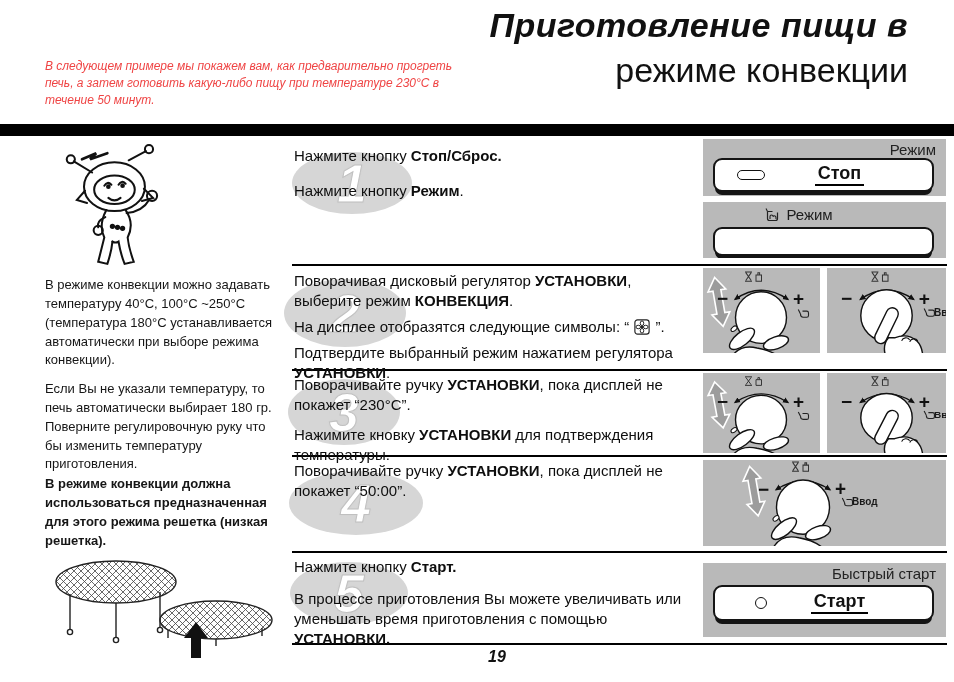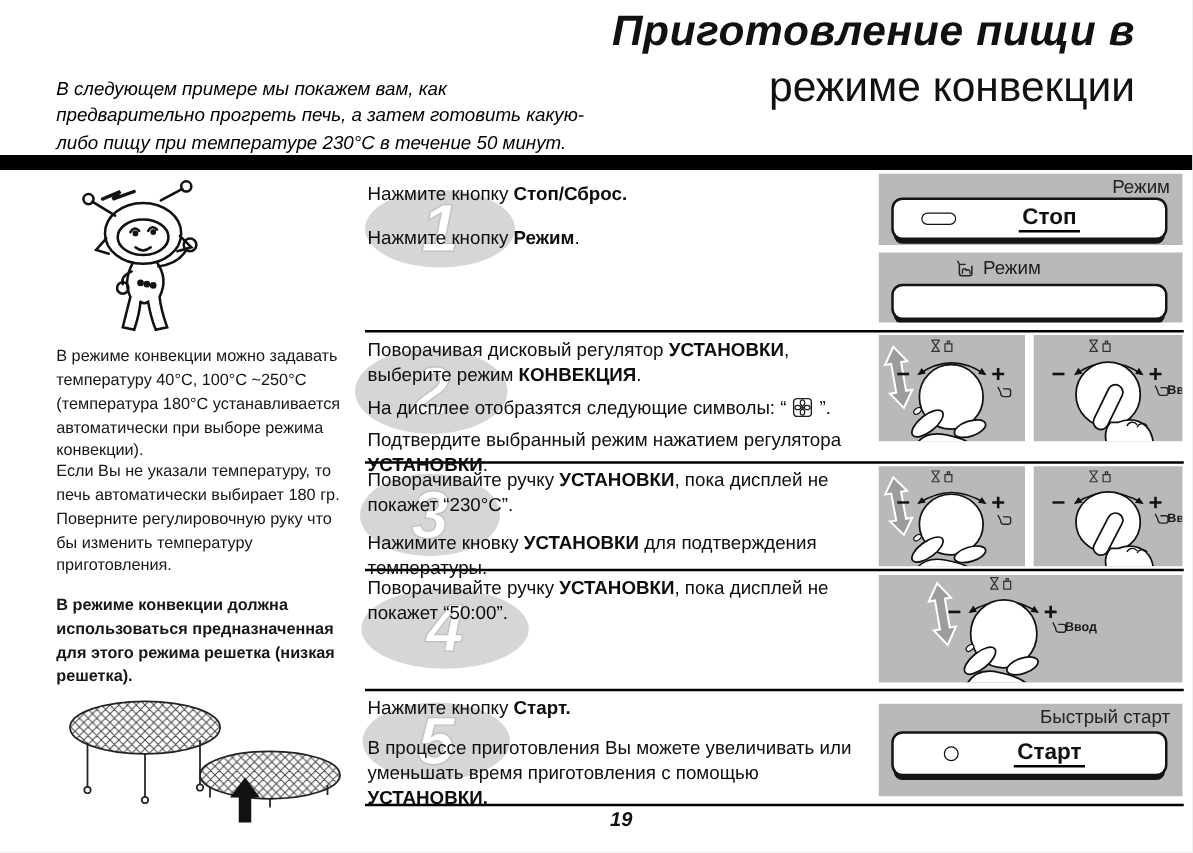--- a/index.html
+++ b/index.html
@@ -2,30 +2,30 @@
 <html><head>
 <meta charset="utf-8">
 <style>
   html,body{margin:0;padding:0;background:#e8e8e8;}
   .page{position:relative;width:954px;height:682px;background:#fff;overflow:hidden;
         font-family:"Liberation Sans",sans-serif;color:#111;}
   svg{font-family:"Liberation Sans",sans-serif;}
 
   
   .intro{position:absolute;left:45px;top:46px;width:432px;
-         font-style:italic;font-size:15px;line-height:1.42;color:#000000;}
+         font-style:italic;font-size:12px;line-height:1.42;color:#ef4444;}
   .title-block{position:absolute;top:8px;right:46px;text-align:right;}
   .title-l1{font-size:34px;font-weight:bold;font-style:italic;line-height:1.05;letter-spacing:.5px;}
   .title-l2{font-size:34px;margin-top:8px;line-height:1.1;}
   .black-bar{position:absolute;left:0;top:124px;width:954px;height:12px;background:#000;}
 
   
   .leftcol p{position:absolute;left:45px;width:238px;margin:0;
              font-size:13px;line-height:1.45;color:#161616;}
-  .lp1{top:276px;} .lp2{top:368px;} .lp3{top:475px;font-weight:bold;}
+  .lp1{top:276px;} .lp2{top:380px;} .lp3{top:475px;font-weight:bold;}
   .mascot{position:absolute;left:52px;top:140px;}
   .racks{position:absolute;left:46px;top:550px;}
 
   
   .divider{position:absolute;left:292px;width:655px;height:2px;background:#000;}
   .stepnum{position:absolute;border-radius:50%;background:#d6d6d6;
            display:flex;align-items:center;justify-content:center;z-index:1;}
   .stepnum span{font-size:54px;font-weight:bold;font-style:italic;color:#fff;
                 -webkit-text-stroke:1px #c0c0c0;text-shadow:0 0 2px #cccccc;}
   .steptext{position:absolute;left:294px;width:408px;z-index:2;}

